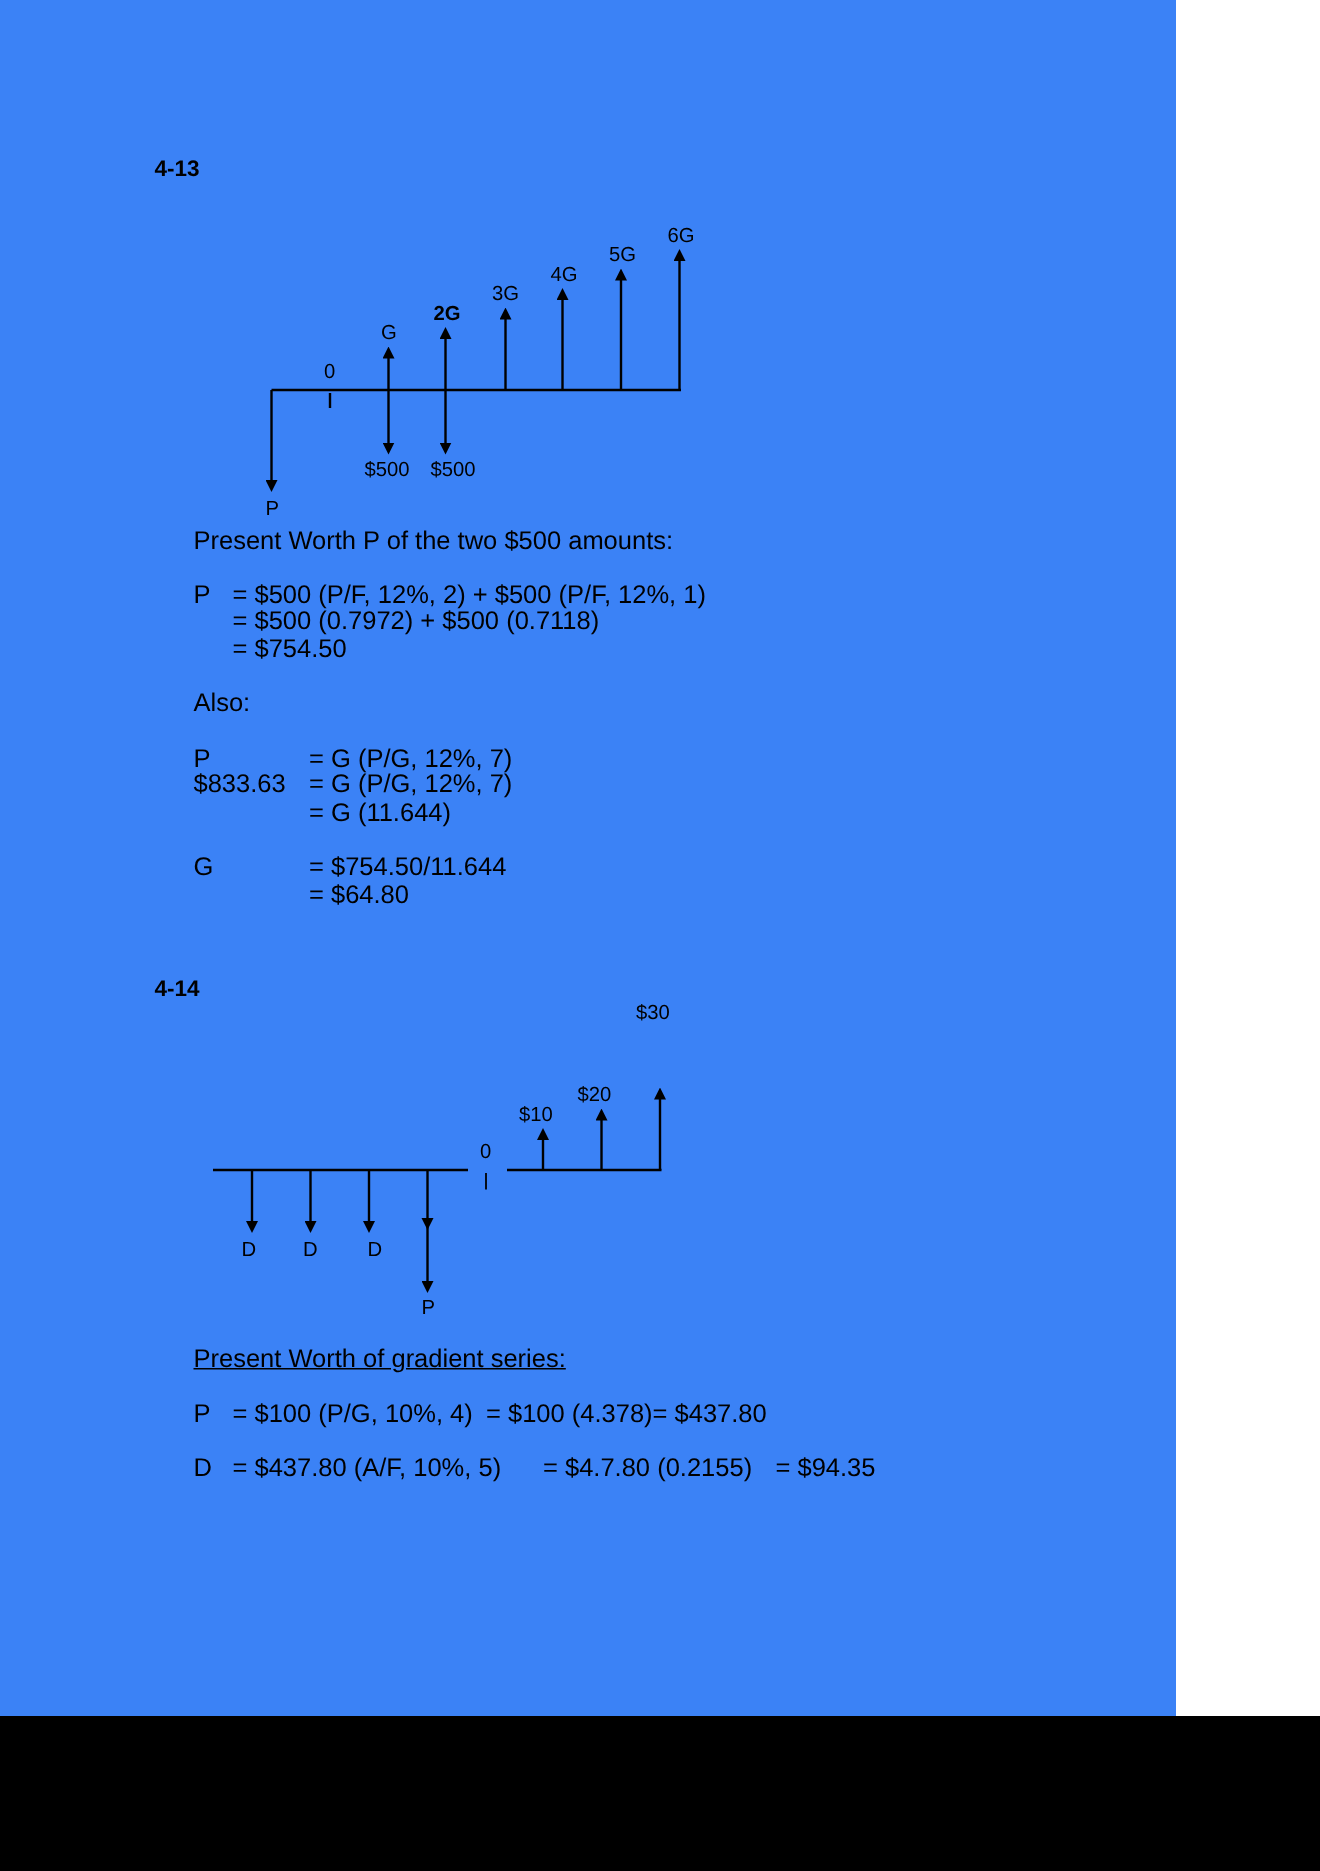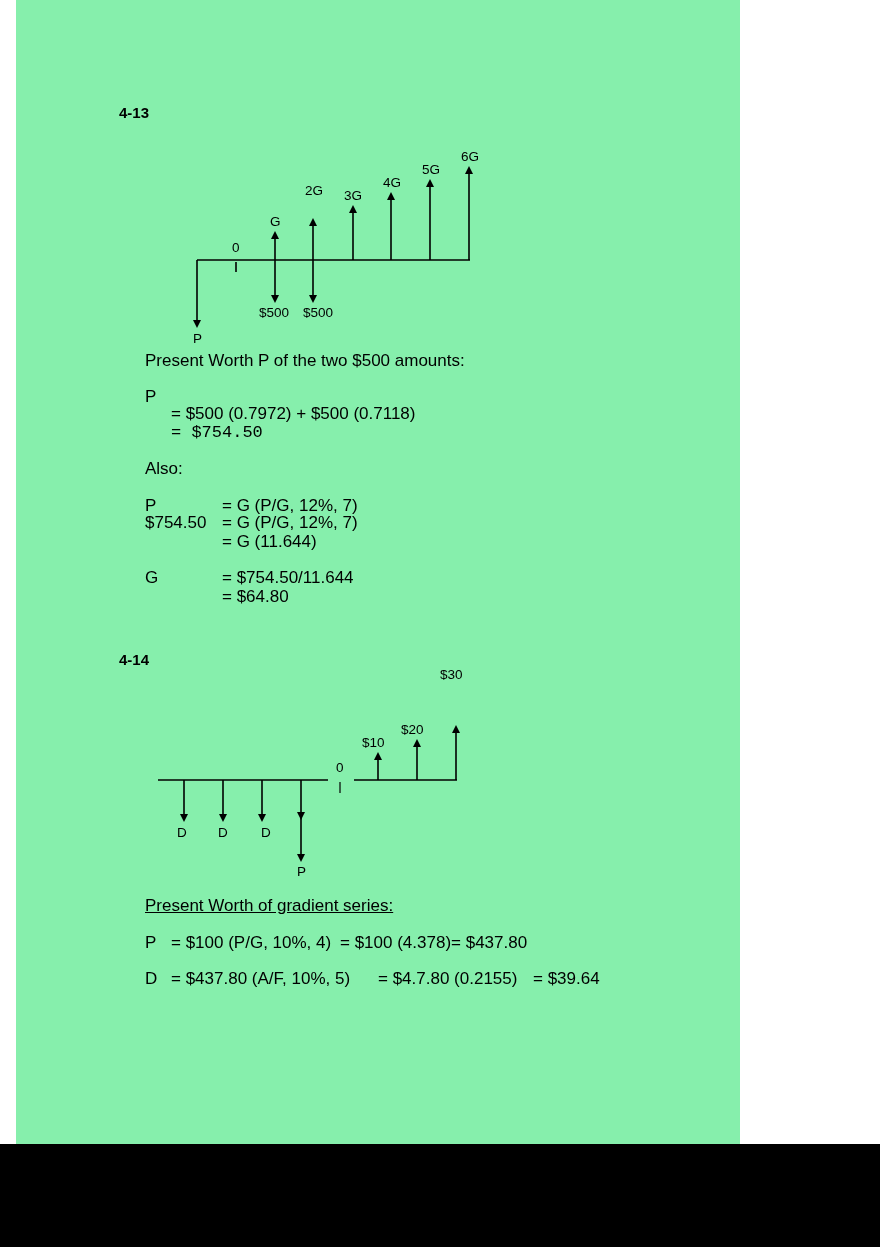--- a/index.html
+++ b/index.html
@@ -1,21 +1,21 @@
 <!DOCTYPE html>
 <html><head>
   <meta charset="utf-8">
   <style>
     html, body { margin: 0; padding: 0; }
     body {
       width: 880px; height: 1247px; position: relative; overflow: hidden;
       background: #ffffff; color: #000;
       font-family: "Liberation Sans", sans-serif;
     }
-    .page { position: absolute; left: 0; top: 0; width: 724px; height: 1144px; background: #86efac; margin-left: 16px; }
+    .page { position: absolute; left: 0; top: 0; width: 784px; height: 1144px; background: #3b82f6; }
     .bottom-band { position: absolute; left: 0; top: 1144px; width: 880px; height: 103px; background: #000; }
     .abs { position: absolute; white-space: pre; }
     .heading { font-weight: bold; font-size: 15px; }
     .txt { font-size: 17px; line-height: 17px; }
     .lbl { font-size: 13.5px; }
     svg.diagram { position: absolute; left: 0; top: 0; overflow: visible; }
   </style>
 </head>
 <body>
 
@@ -59,39 +59,40 @@
     <path d="M281,812 L289,812 L285,820 Z" fill="#000"></path>
 
     <line x1="362" y1="780" x2="362" y2="756" stroke="#000" stroke-width="1.6" marker-end="url(#ah)"></line>
     <line x1="401" y1="780" x2="401" y2="743" stroke="#000" stroke-width="1.6" marker-end="url(#ah)"></line>
     <line x1="440" y1="780" x2="440" y2="729" stroke="#000" stroke-width="1.6" marker-end="url(#ah)"></line>
   </svg>
 
   <div class="abs lbl" style="left:216px; top:240px;">0</div>
   <div class="abs lbl" style="left:177px; top:331px;">P</div>
   <div class="abs lbl" style="left:254px; top:214px;">G</div>
-  <div class="abs lbl" style="left:289px; top:183px;">2G</div>
+  <div class="abs lbl" style="left:289px; top:201px;font-weight:bold;">2G</div>
   <div class="abs lbl" style="left:328px; top:188px;text-align:right;">3G</div>
   <div class="abs lbl" style="left:367px; top:175px;text-align:right;">4G</div>
   <div class="abs lbl" style="left:406px; top:162px;">5G</div>
   <div class="abs lbl" style="left:445px; top:149px;">6G</div>
   <div class="abs lbl" style="left:243px; top:305px;">$500</div>
   <div class="abs lbl" style="left:287px; top:305px;">$500</div>
 
   <div class="abs txt" style="left:129px; top:352px;">Present Worth P of the two $500 amounts:</div>
 
   <div class="abs txt" style="left:129px; top:388px;">P</div>
+  <div class="abs txt" style="left:155px; top:388px;">= $500 (P/F, 12%, 2) + $500 (P/F, 12%, 1)</div>
   <div class="abs txt" style="left:155px; top:405px;">= $500 (0.7972) + $500 (0.7118)</div>
-  <div class="abs txt" style="left:155px; top:424px;font-family:Liberation Mono, monospace;">= $754.50</div>
+  <div class="abs txt" style="left:155px; top:424px;">= $754.50</div>
 
   <div class="abs txt" style="left:129px; top:460px;">Also:</div>
 
   <div class="abs txt" style="left:129px; top:497px;">P</div>
   <div class="abs txt" style="left:206px; top:497px;">= G (P/G, 12%, 7)</div>
-  <div class="abs txt" style="left:129px; top:514px;">$754.50</div>
+  <div class="abs txt" style="left:129px; top:514px;">$833.63</div>
   <div class="abs txt" style="left:206px; top:514px;">= G (P/G, 12%, 7)</div>
   <div class="abs txt" style="left:206px; top:533px;">= G (11.644)</div>
 
   <div class="abs txt" style="left:129px; top:569px;">G</div>
   <div class="abs txt" style="left:206px; top:569px;">= $754.50/11.644</div>
   <div class="abs txt" style="left:206px; top:588px;">= $64.80</div>
 
   <div class="abs heading" style="left:103px; top:651px;">4-14</div>
 
   <div class="abs lbl" style="left:320px; top:760px;">0</div>
@@ -105,17 +106,17 @@
 
   <div class="abs txt" style="left:129px; top:897px;text-decoration:underline;">Present Worth of gradient series:</div>
 
   <div class="abs txt" style="left:129px; top:934px;">P</div>
   <div class="abs txt" style="left:155px; top:934px;">= $100 (P/G, 10%, 4)</div>
   <div class="abs txt" style="left:324px; top:934px;">= $100 (4.378)= $437.80</div>
 
   <div class="abs txt" style="left:129px; top:970px;">D</div>
   <div class="abs txt" style="left:155px; top:970px;">= $437.80 (A/F, 10%, 5)</div>
   <div class="abs txt" style="left:362px; top:970px;">= $4.7.80 (0.2155)</div>
-  <div class="abs txt" style="left:517px; top:970px;">= $39.64</div>
+  <div class="abs txt" style="left:517px; top:970px;">= $94.35</div>
 
 </div>
 
 <div class="bottom-band"></div>
 
 </body></html>

